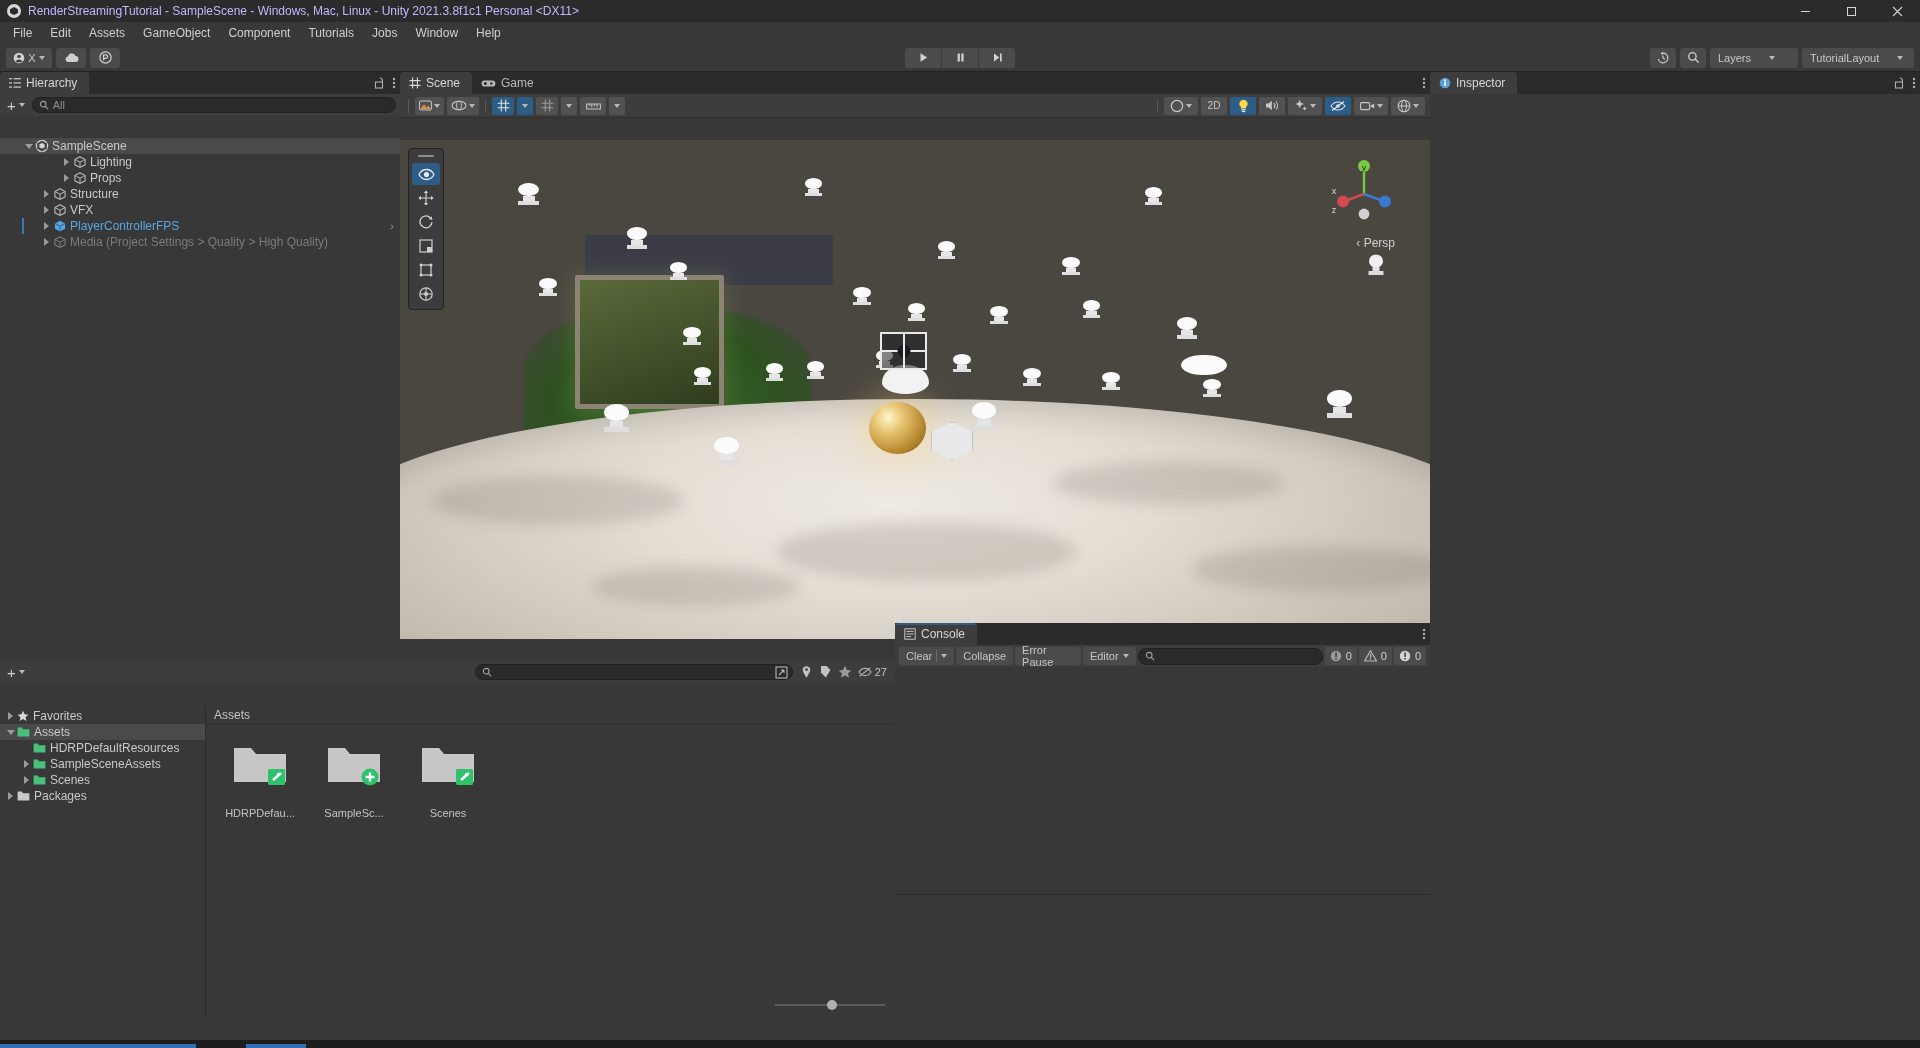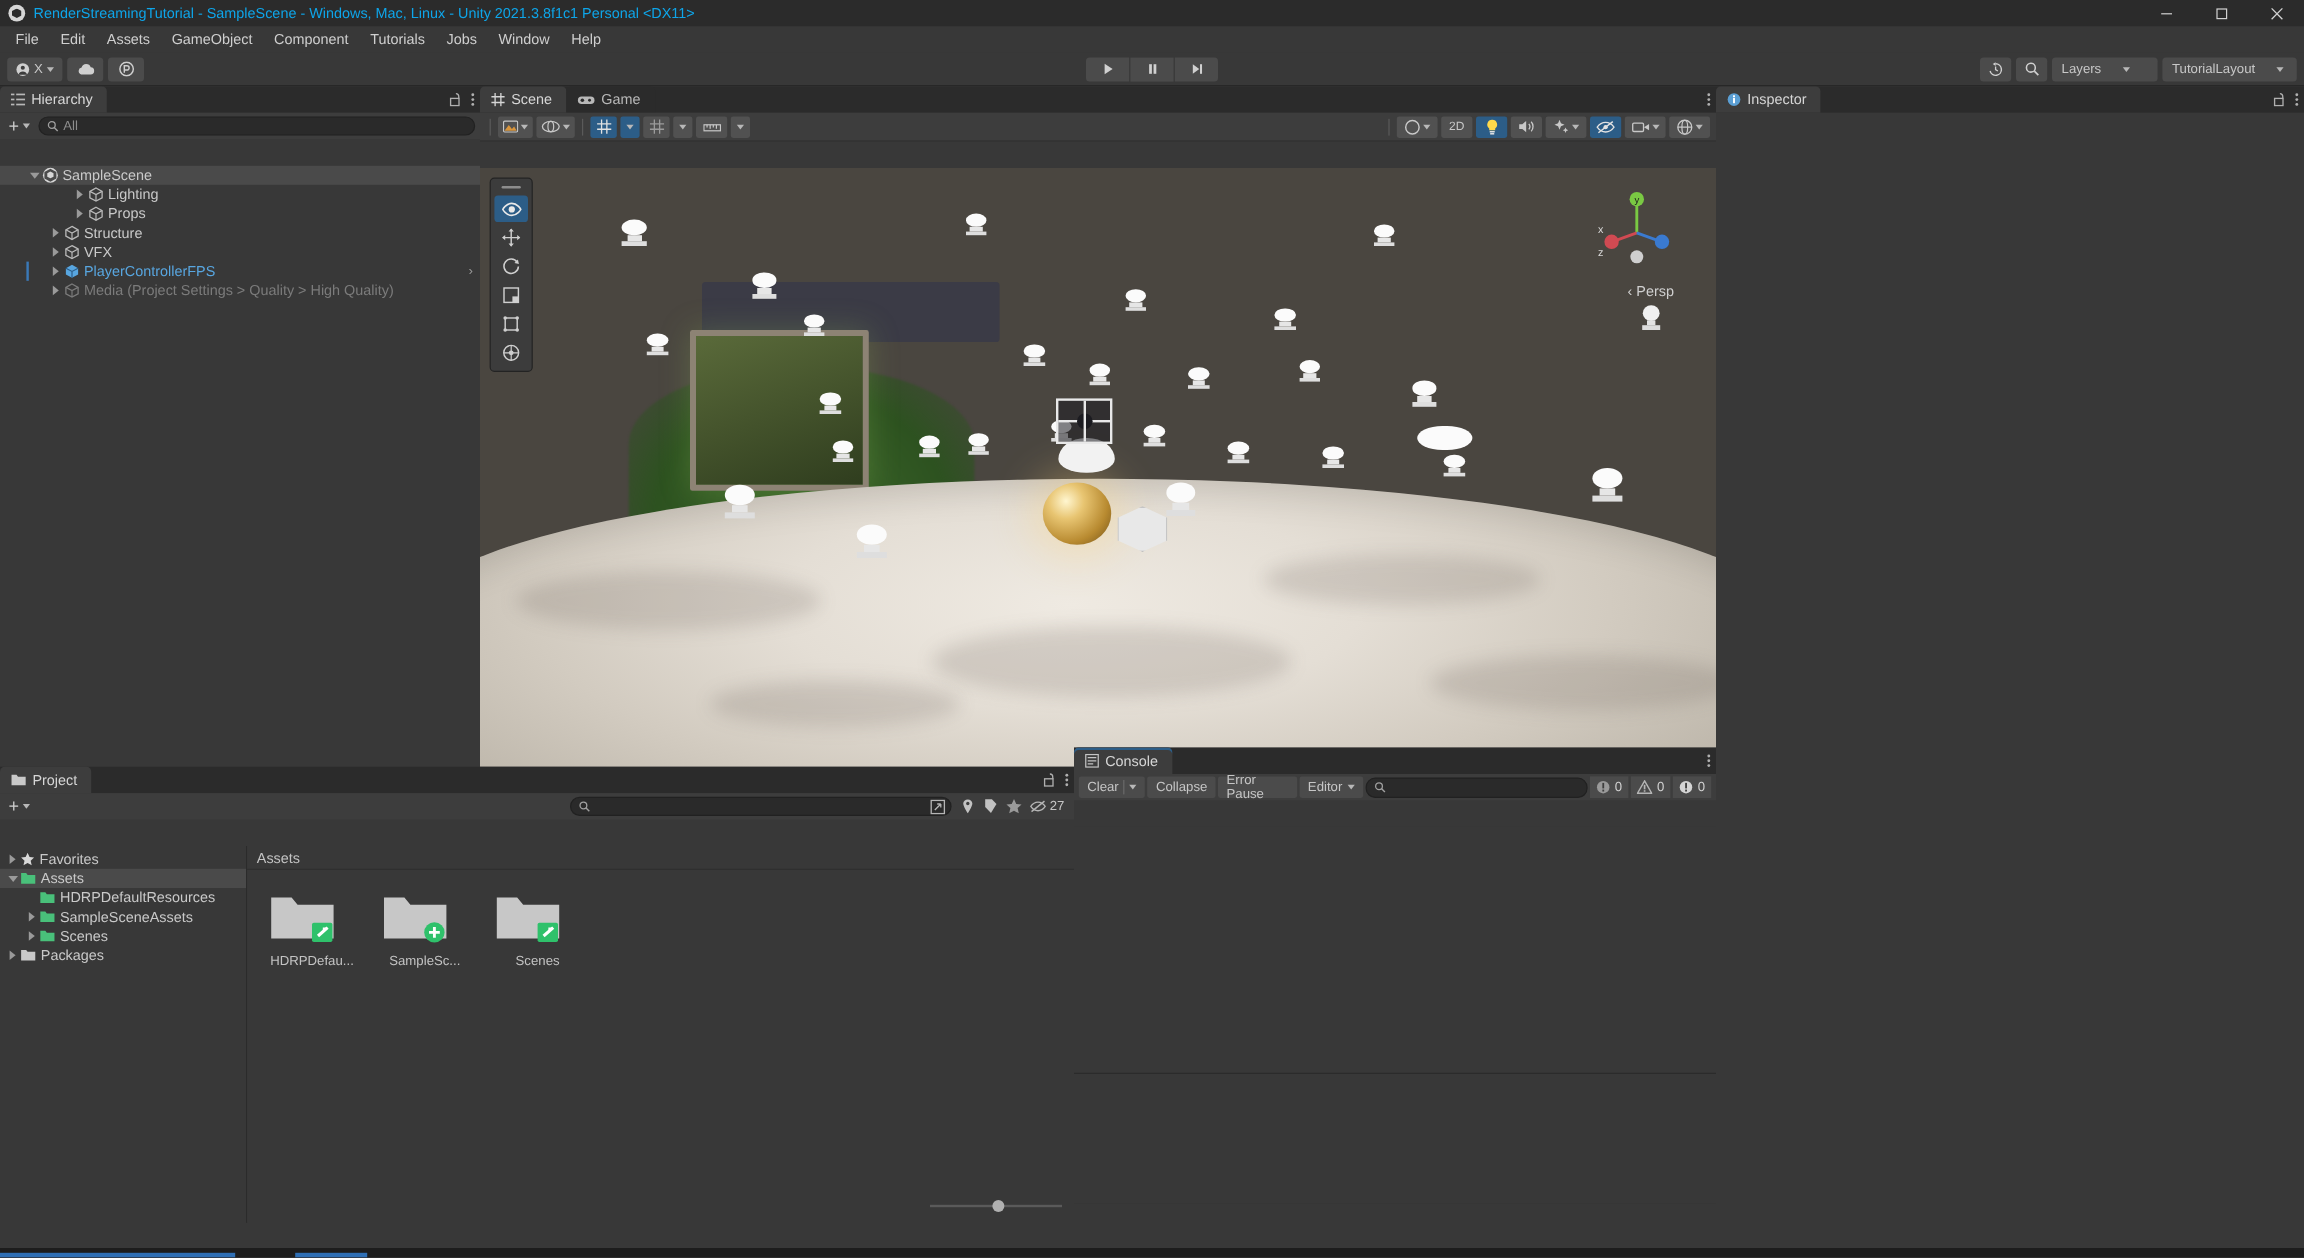--- a/index.html
+++ b/index.html
@@ -20,21 +20,21 @@
     background: #2b2b2b; display: flex; align-items: center;
   }
   .titlebar .unity-logo {
     width: 14px; height: 14px; margin-left: 7px; margin-right: 7px;
     border-radius: 50%; background: #d6d6d6; position: relative; flex: none;
   }
   .titlebar .unity-logo::after {
     content: ""; position: absolute; left: 3px; top: 3px; width: 8px; height: 8px;
     background: #2b2b2b; clip-path: polygon(50% 0%, 100% 27%, 100% 75%, 50% 100%, 0% 75%, 0% 27%);
   }
-  .titlebar .title-text { font-size: 12px; color: #0ea5e9; white-space: nowrap; }
+  .titlebar .title-text { font-size: 12px; color: #c4b5fd; white-space: nowrap; }
   .win-controls { position: absolute; right: 0; top: 0; height: 22px; display: flex; }
   .win-btn {
     width: 46px; height: 22px; display: flex; align-items: center; justify-content: center;
     color: #d2d2d2; font-size: 13px; line-height: 1;
   }
 
   
   .menubar {
     position: absolute; left: 0; top: 22px; width: 1920px; height: 22px;
     background: #383838; display: flex; align-items: center; padding-left: 4px;
@@ -145,21 +145,21 @@
   
   #project { left: 0; top: 639px; width: 895px; height: 380px; }
   .proj-toolbar { height: 22px; background: #3d3d3d; display: flex; align-items: center; gap: 6px; padding: 0 4px; }
   .proj-split { position: absolute; left: 0; right: 0; top: 44px; bottom: 0; display: flex; }
   .proj-tree { width: 206px; background: #383838; border-right: 1px solid #2b2b2b; padding-top: 3px; }
   .tree-row { height: 16px; display: flex; align-items: center; font-size: 12px; color: #c9c9c9; padding-left: 4px; }
   .tree-row.sel { background: #4a4a4a; }
   .proj-content { flex: 1; background: #383838; position: relative; }
   .proj-breadcrumb { height: 20px; display: flex; align-items: center; padding-left: 8px; font-size: 12px; color: #c3c3c3; border-bottom: 1px solid #2f2f2f; }
   .asset-grid { display: flex; gap: 22px; padding: 18px 0 0 18px; }
-  .asset-item { width: 72px; display: flex; flex-direction: column; gap: 8px; }
+  .asset-item { width: 72px; display: flex; flex-direction: column; align-items: center; gap: 20px; }
   .folder-ico { width: 56px; height: 44px; position: relative; }
   .asset-label { font-size: 11px; color: #c3c3c3; text-align: center; white-space: nowrap; }
   .proj-slider { position: absolute; right: 10px; bottom: 8px; width: 110px; height: 12px; display: flex; align-items: center; }
   .proj-slider .track { width: 100%; height: 2px; background: #5a5a5a; }
   .proj-slider .knob { position: absolute; left: 52px; width: 10px; height: 10px; border-radius: 50%; background: #b0b0b0; }
 
   
   #console { left: 895px; top: 623px; width: 535px; height: 380px; }
   .con-toolbar { height: 22px; background: #3d3d3d; display: flex; align-items: center; gap: 2px; padding: 0 4px; }
   .con-btn { height: 18px; display: flex; align-items: center; padding: 0 7px; font-size: 11px; color: #c6c6c6; background: #4b4b4b; border-radius: 2px; gap: 4px; }
@@ -872,39 +872,20 @@
             <circle cx="2" cy="3" r="1.2" fill="#b0b0b0"></circle>
             <circle cx="2" cy="7" r="1.2" fill="#b0b0b0"></circle>
             <circle cx="2" cy="11" r="1.2" fill="#b0b0b0"></circle>
           </svg>
       </div>
     </div>
     <div class="panel-body"></div>
   </div>
 
   <div class="panel" id="project">
-    <div class="panel-tabbar">
-      <div class="panel-tab active">
-        <svg class="ico-svg" width="13" height="12" viewBox="0 0 13 12">
-            <path d="M0.6 1.6h4.2l1.2 1.6h6.4v7.2H0.6z" fill="#c9c9c9"></path>
-          </svg>
-        <span>Project</span>
-      </div>
-      <div class="tabbar-right">
-        <svg class="ico-svg" width="11" height="12" viewBox="0 0 11 12">
-            <rect x="1.5" y="5" width="7" height="6" fill="none" stroke="#b0b0b0" stroke-width="1.1"></rect>
-            <path d="M8.3 5V3.4A2.4 2.4 0 0 0 5.9 1" fill="none" stroke="#b0b0b0" stroke-width="1.1"></path>
-          </svg>
-        <svg class="ico-svg" width="4" height="14" viewBox="0 0 4 14">
-            <circle cx="2" cy="3" r="1.2" fill="#b0b0b0"></circle>
-            <circle cx="2" cy="7" r="1.2" fill="#b0b0b0"></circle>
-            <circle cx="2" cy="11" r="1.2" fill="#b0b0b0"></circle>
-          </svg>
-      </div>
-    </div>
 
     <div class="panel-body">
       <div class="proj-toolbar">
         <div class="plus-dd">
           <span class="plus-ico">+</span>
           <span class="caret"></span>
         </div>
         <div style="flex:1"></div>
         <div class="search-field" style="flex:none; width:318px;">
           <svg class="ico-svg" width="10" height="10" viewBox="0 0 11 11">

